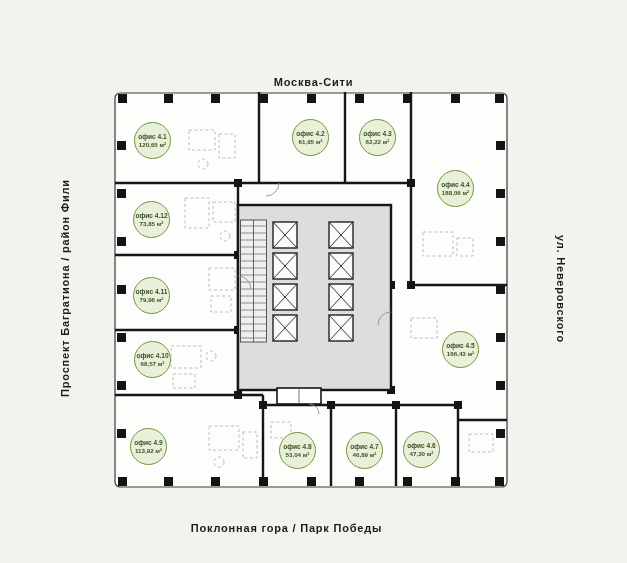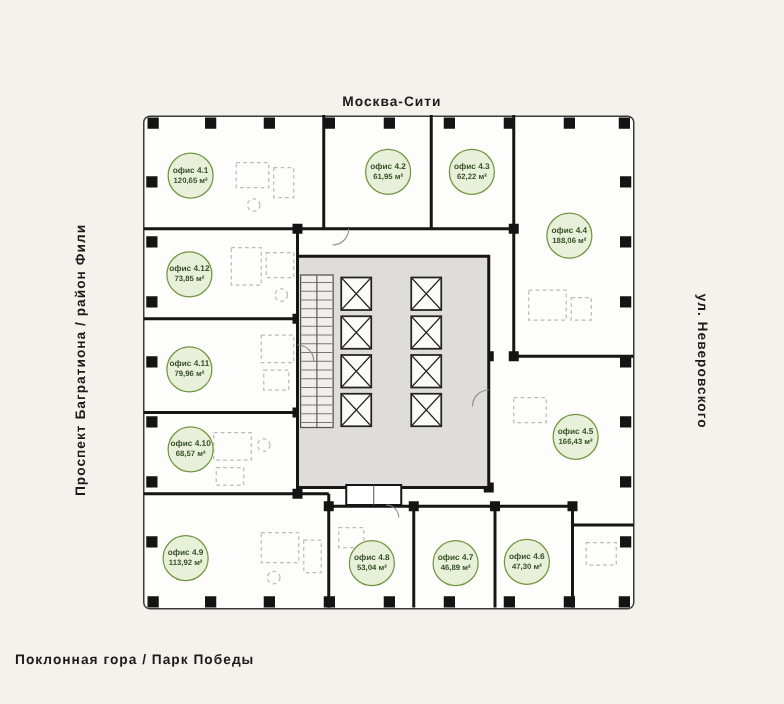--- a/index.html
+++ b/index.html
@@ -6,21 +6,21 @@
   body{
     width:627px;height:563px;position:relative;overflow:hidden;
     background:#f3f2ec;
     font-family:"Liberation Sans", sans-serif;
   }
   .street-label{
     position:absolute;color:#1c1c1c;font-weight:700;font-size:11px;
     letter-spacing:0.8px;white-space:nowrap;
   }
   .street-top{left:0;top:40px;width:627px;text-align:center;margin-top:36px;}
-  .street-bottom{left:12px;top:522px;width:573px;}
+  .street-bottom{left:0;top:522px;width:573px;text-align:center;}
   .street-left{left:65px;top:288px;transform:translate(-50%,-50%) rotate(-90deg);}
   .street-right{left:561px;top:289px;transform:translate(-50%,-50%) rotate(90deg);}
   .plan-wrap{position:absolute;left:113px;top:90px;width:396px;height:400px;}
   .plan-wrap svg{position:absolute;left:0;top:0;}
   .badge{
     position:absolute;width:37px;height:37px;border-radius:50%;
     background:#e9f0da;border:1.2px solid #71963f;box-sizing:border-box;
     display:flex;flex-direction:column;align-items:center;justify-content:center;
     color:#375026;text-align:center;z-index:5;cursor:pointer;
   }

